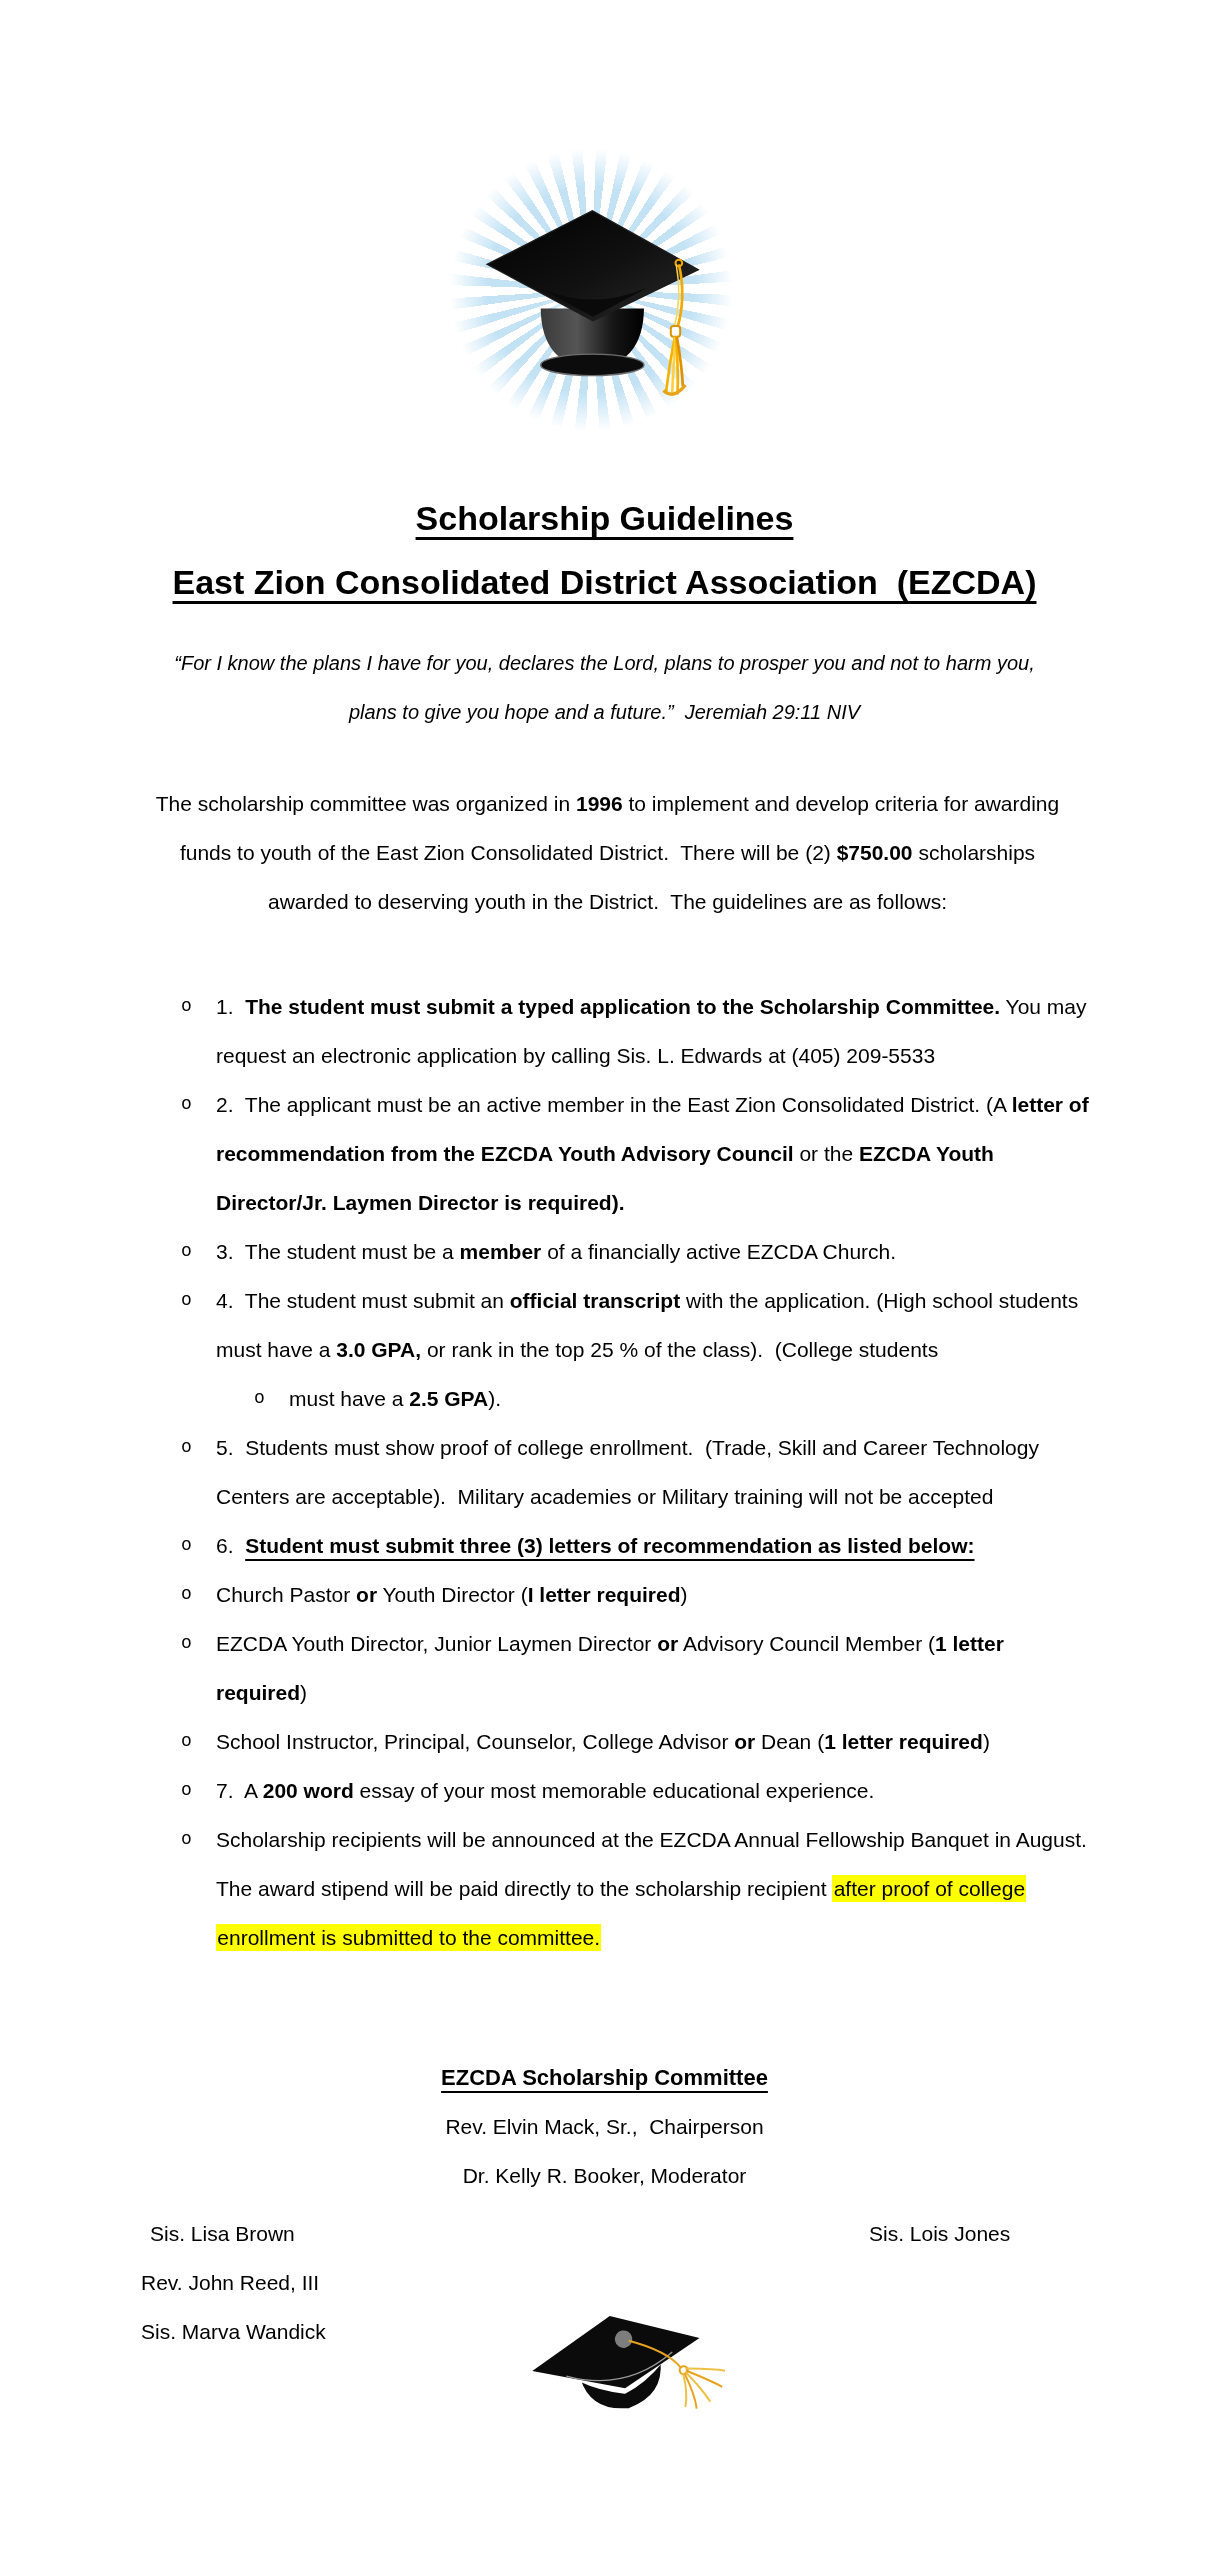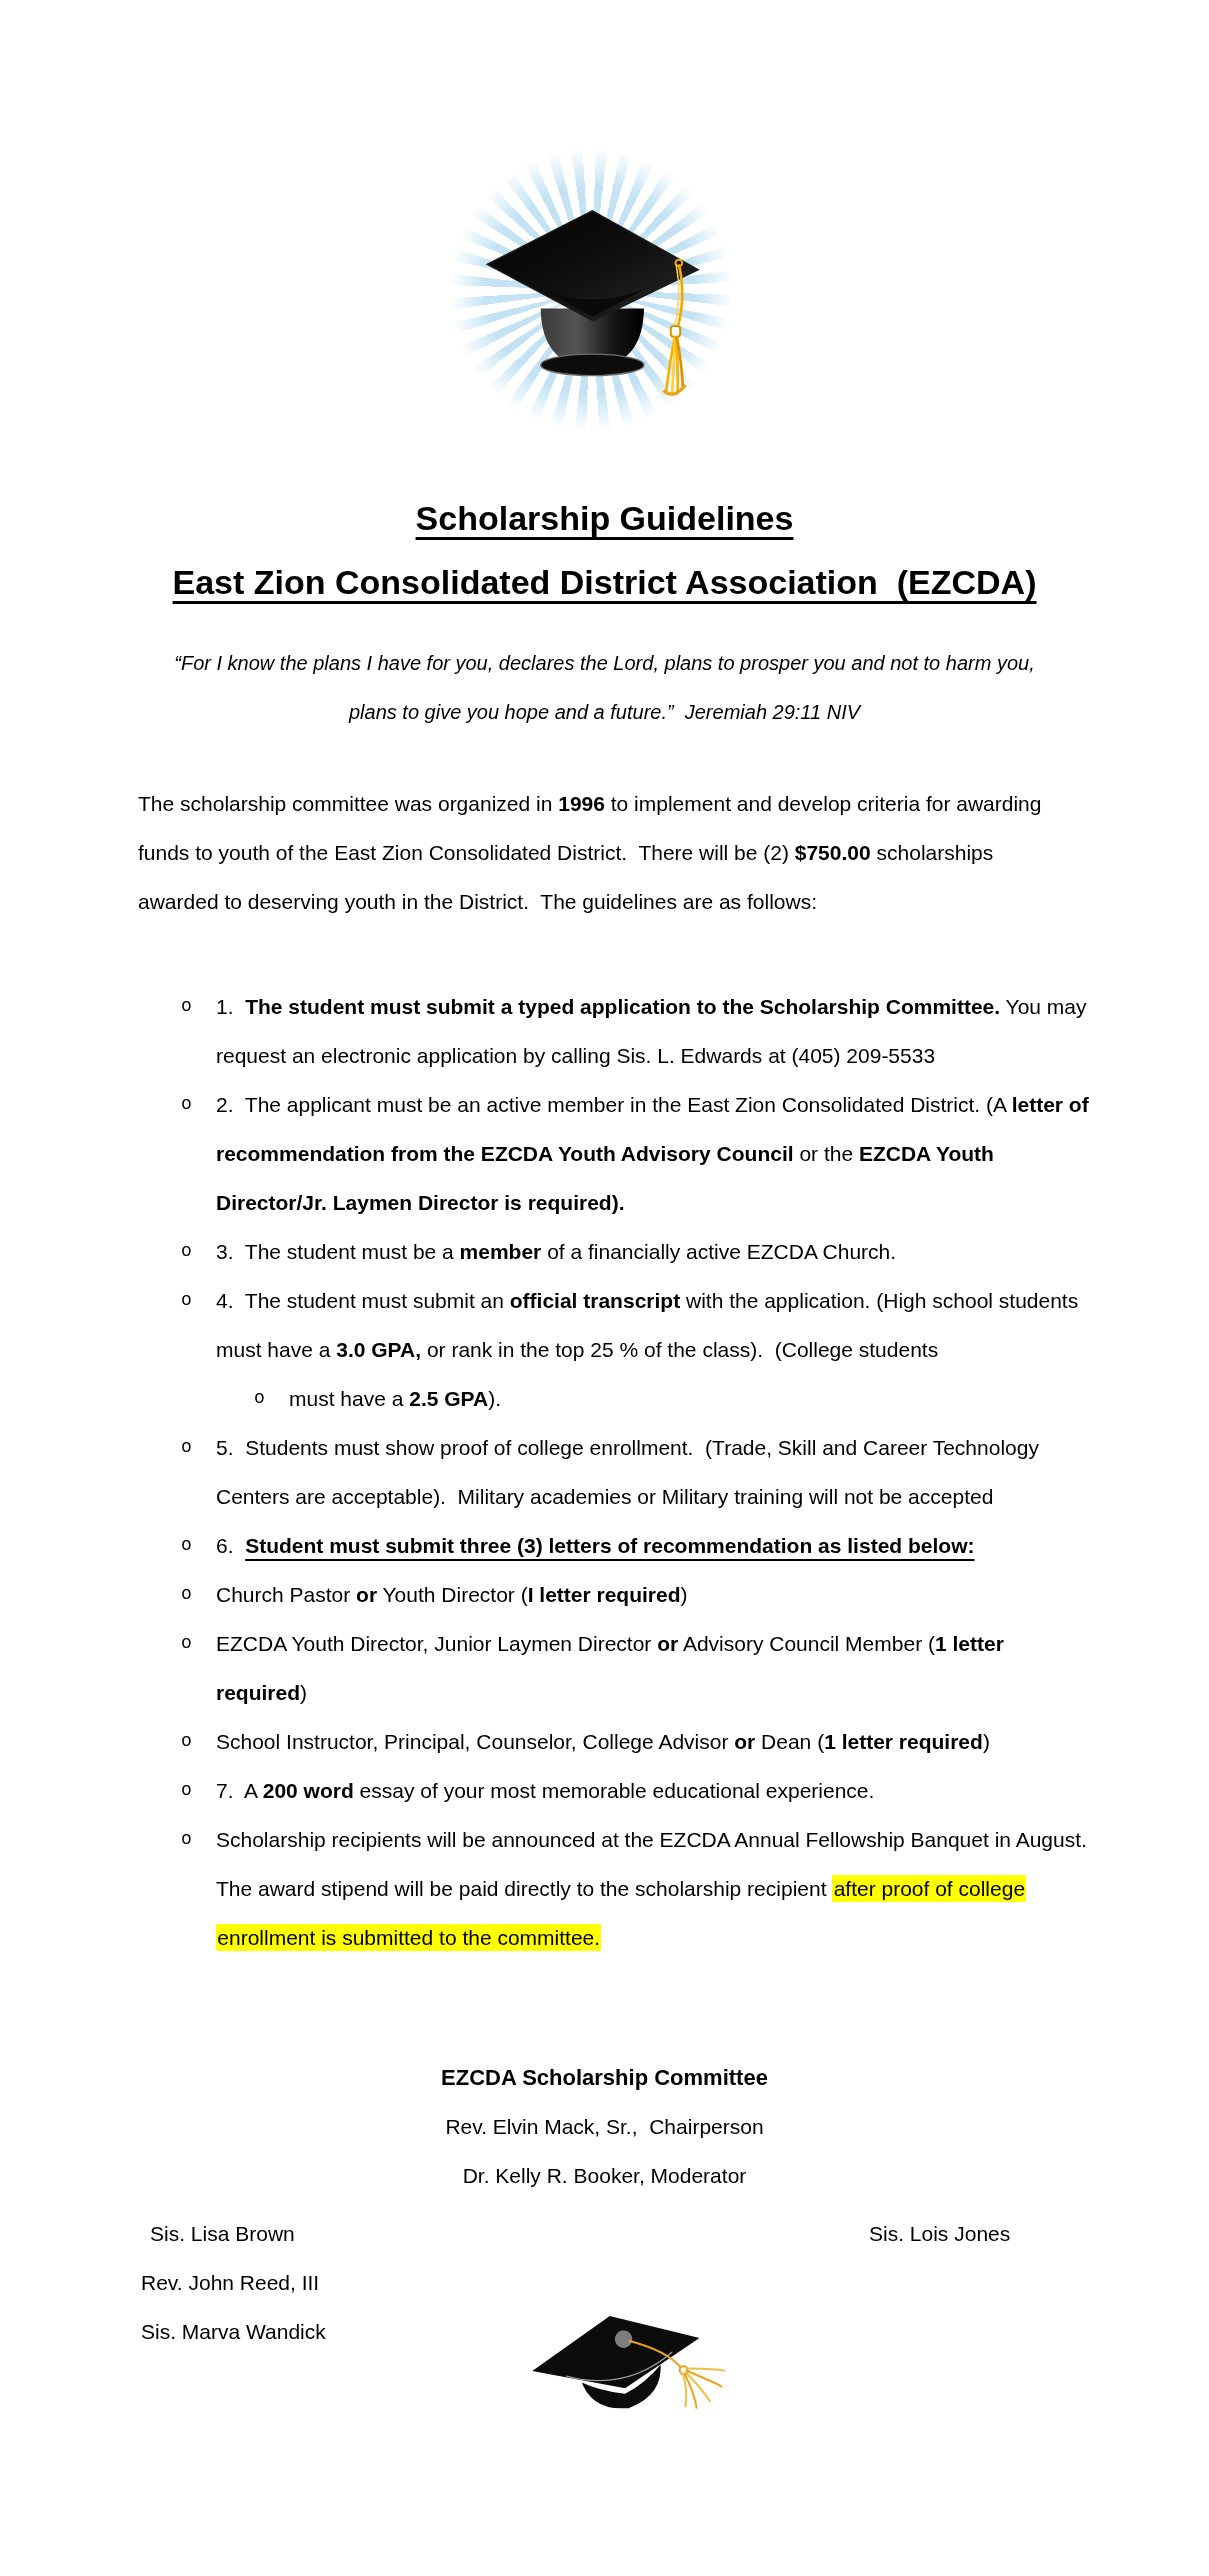--- a/index.html
+++ b/index.html
@@ -22,34 +22,34 @@
     position:absolute;left:10px;top:0;width:282px;height:282px;border-radius:50%;
     background:
       radial-gradient(circle at 50% 50%, #ffffff 0%, rgba(255,255,255,0) 26%, rgba(255,255,255,0) 52%, #ffffff 71%, #ffffff 100%),
       repeating-conic-gradient(from 2deg, var(--ray) 0deg 4.6deg, #ffffff 4.6deg 10deg);
   }
   .cap-svg{position:absolute;left:0;top:0;}
   
   .title-block{left:0;top:486px;width:1209px;text-align:center;font-weight:bold;font-size:34px;line-height:64px;}
   .title-line{text-decoration:underline;text-decoration-thickness:2.7px;text-underline-offset:7.4px;}
   .quote-block{left:161px;top:639px;width:887px;text-align:center;font-style:italic;font-size:20px;line-height:49px;}
-  .intro-block{left:138px;top:779px;width:939px;font-size:21px;line-height:49px;}
+  .intro-block{left:138px;top:779px;width:939px;font-size:21px;line-height:49px;text-align:center;}
   .list-block{left:216px;top:982px;width:873px;font-size:21px;line-height:49px;}
   .g-item{position:relative;}
   .g-item.l2{margin-left:73px;width:739px;}
   .g-marker{
     position:absolute;left:-35px;top:0;font-family:"Liberation Mono","DejaVu Sans Mono",monospace;
     font-size:18px;line-height:49px;
   }
   .b{font-weight:bold;}
   .u{text-decoration:underline;text-decoration-thickness:2px;text-underline-offset:6px;}
   .hl{background:var(--hl);padding:2px 1.3px;box-decoration-break:clone;-webkit-box-decoration-break:clone;}
   
   .committee-heading{left:0;top:2062px;width:1209px;text-align:center;font-weight:bold;font-size:22px;line-height:31px;}
-  .committee-heading span{text-decoration-thickness:2px;text-underline-offset:6px;}
+  .committee-heading span{text-decoration:underline;text-decoration-thickness:2px;text-underline-offset:6px;}
   .officer-1{left:0;top:2115px;width:1209px;text-align:center;font-size:21px;}
   .officer-2{left:0;top:2164px;width:1209px;text-align:center;font-size:21px;}
   .members-block{left:141px;top:2209px;width:934px;font-size:21px;line-height:49px;}
   .member-row{display:flex;}
   .member-left{width:719px;margin-left:9px;}
   .member-right{flex:1;}
   
   .bottom-graphic{left:517px;top:2299px;width:208px;height:138px;}
 </style>
 </head>

